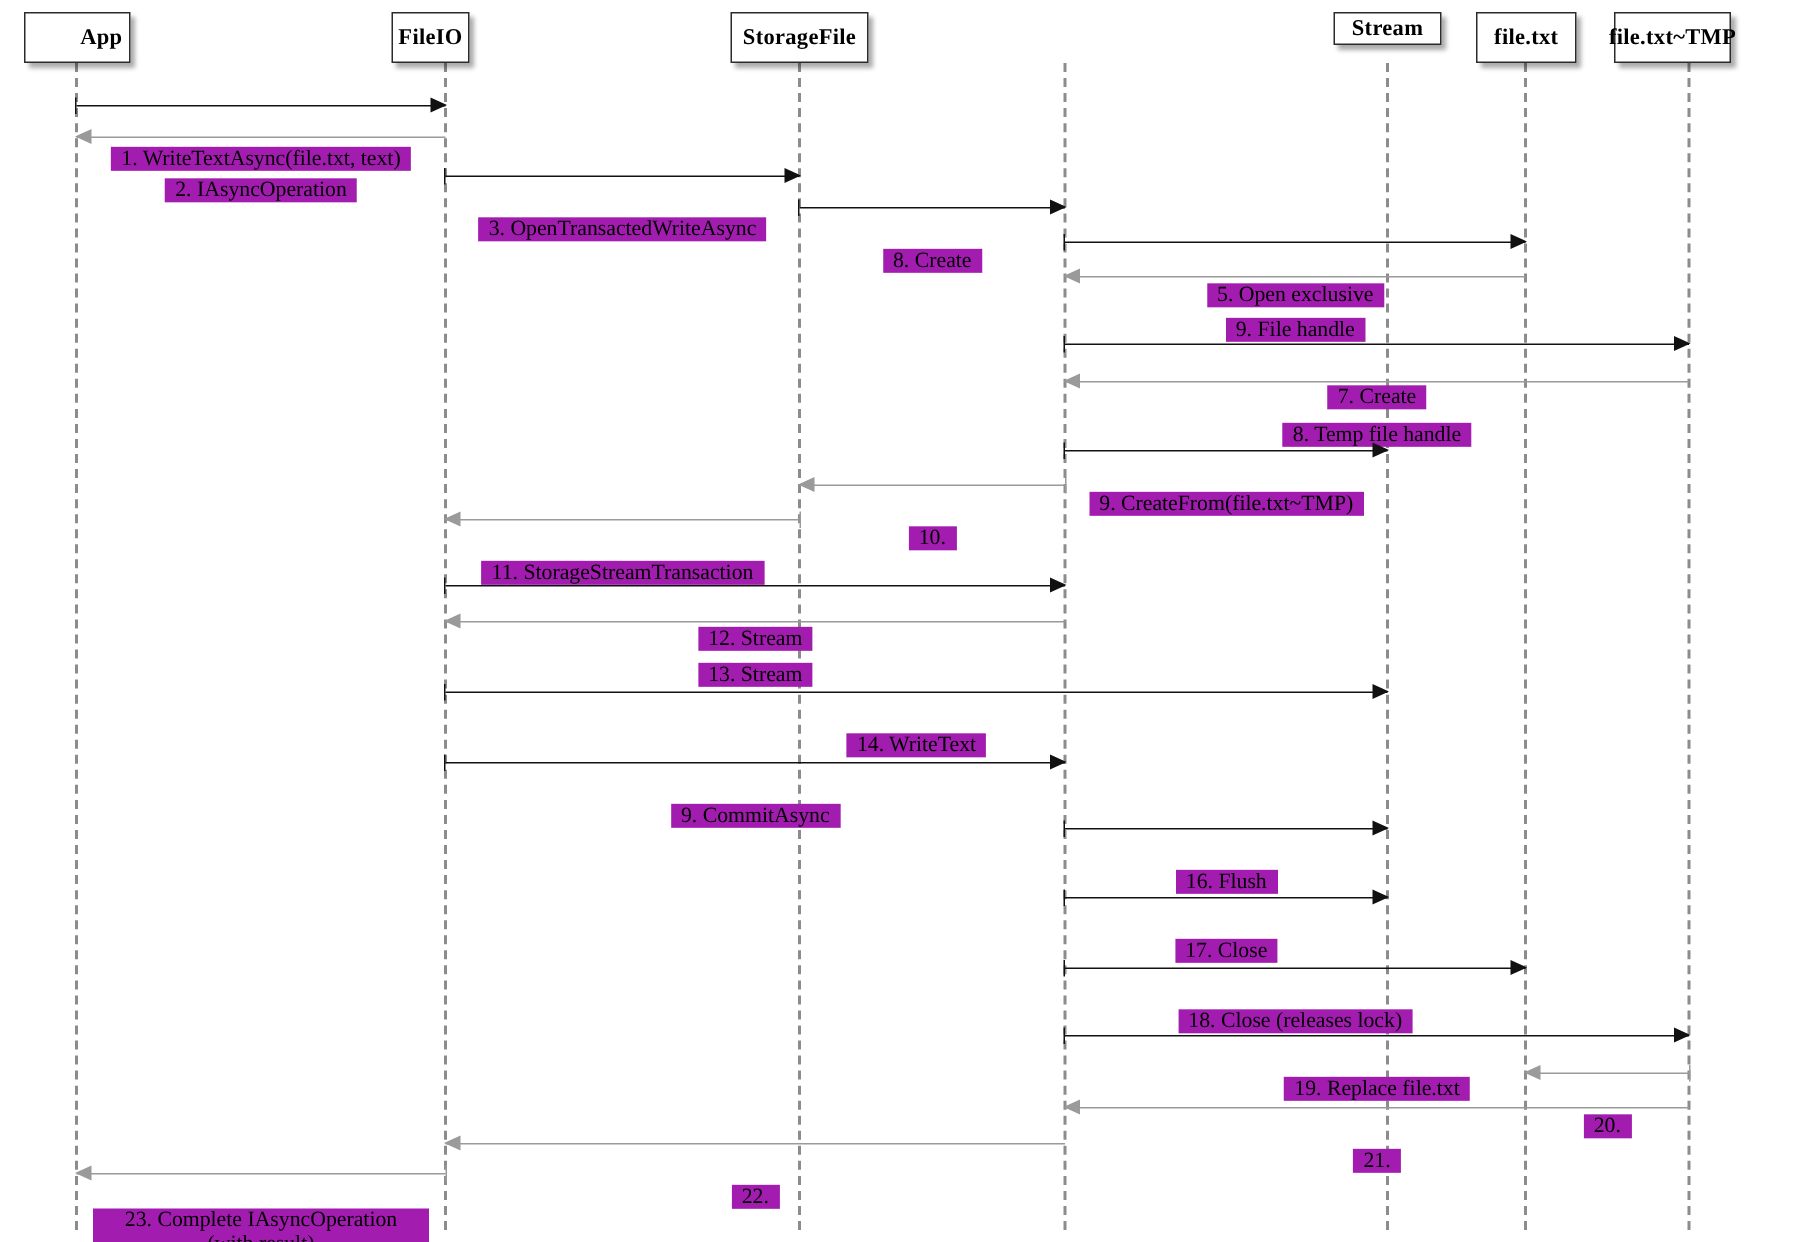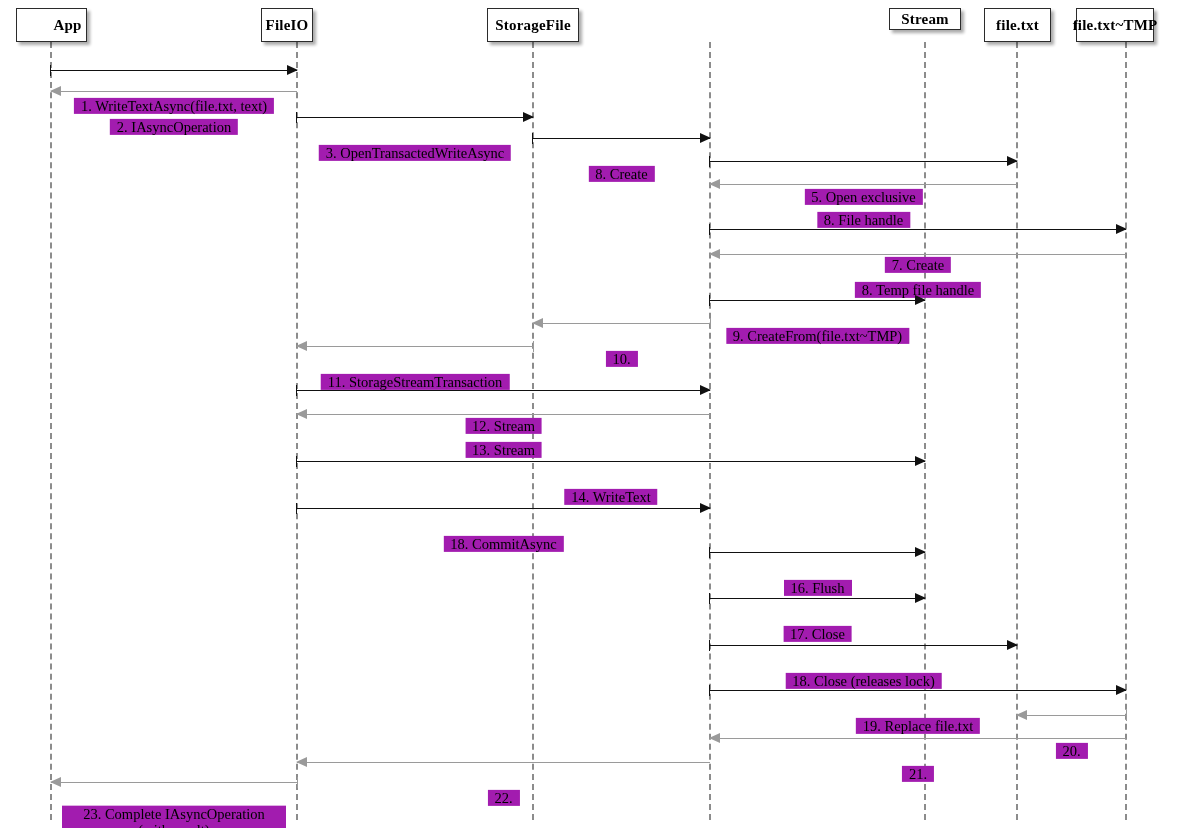--- a/index.html
+++ b/index.html
@@ -150,21 +150,21 @@
     </div>
     <div class="msg fwd" style="left: 710px; width: 307px; top: 161px;">
       <div class="line"></div>
       <div class="head"></div>
       <div class="stub left"></div>
       <div class="label">5. Open exclusive</div>
     </div>
     <div class="msg ret" style="left: 710px; width: 307px; top: 184px;">
       <div class="line"></div>
       <div class="head"></div>
-      <div class="label">8. File handle</div>
+      <div class="label">9. File handle</div>
     </div>
     <div class="msg fwd" style="left: 710px; width: 416px; top: 229px;">
       <div class="line"></div>
       <div class="head"></div>
       <div class="stub left"></div>
       <div class="label">7. Create</div>
     </div>
     <div class="msg ret" style="left: 710px; width: 416px; top: 254px;">
       <div class="line"></div>
       <div class="head"></div>
@@ -202,21 +202,21 @@
     <div class="msg fwd" style="left: 297px; width: 628px; top: 461px;">
       <div class="line"></div>
       <div class="head"></div>
       <div class="stub left"></div>
       <div class="label">14. WriteText</div>
     </div>
     <div class="msg fwd" style="left: 297px; width: 413px; top: 508px;">
       <div class="line"></div>
       <div class="head"></div>
       <div class="stub left"></div>
-      <div class="label">18. CommitAsync</div>
+      <div class="label">9. CommitAsync</div>
     </div>
     <div class="msg fwd" style="left: 710px; width: 215px; top: 552px;">
       <div class="line"></div>
       <div class="head"></div>
       <div class="stub left"></div>
       <div class="label">16. Flush</div>
     </div>
     <div class="msg fwd" style="left: 710px; width: 215px; top: 598px;">
       <div class="line"></div>
       <div class="head"></div>

